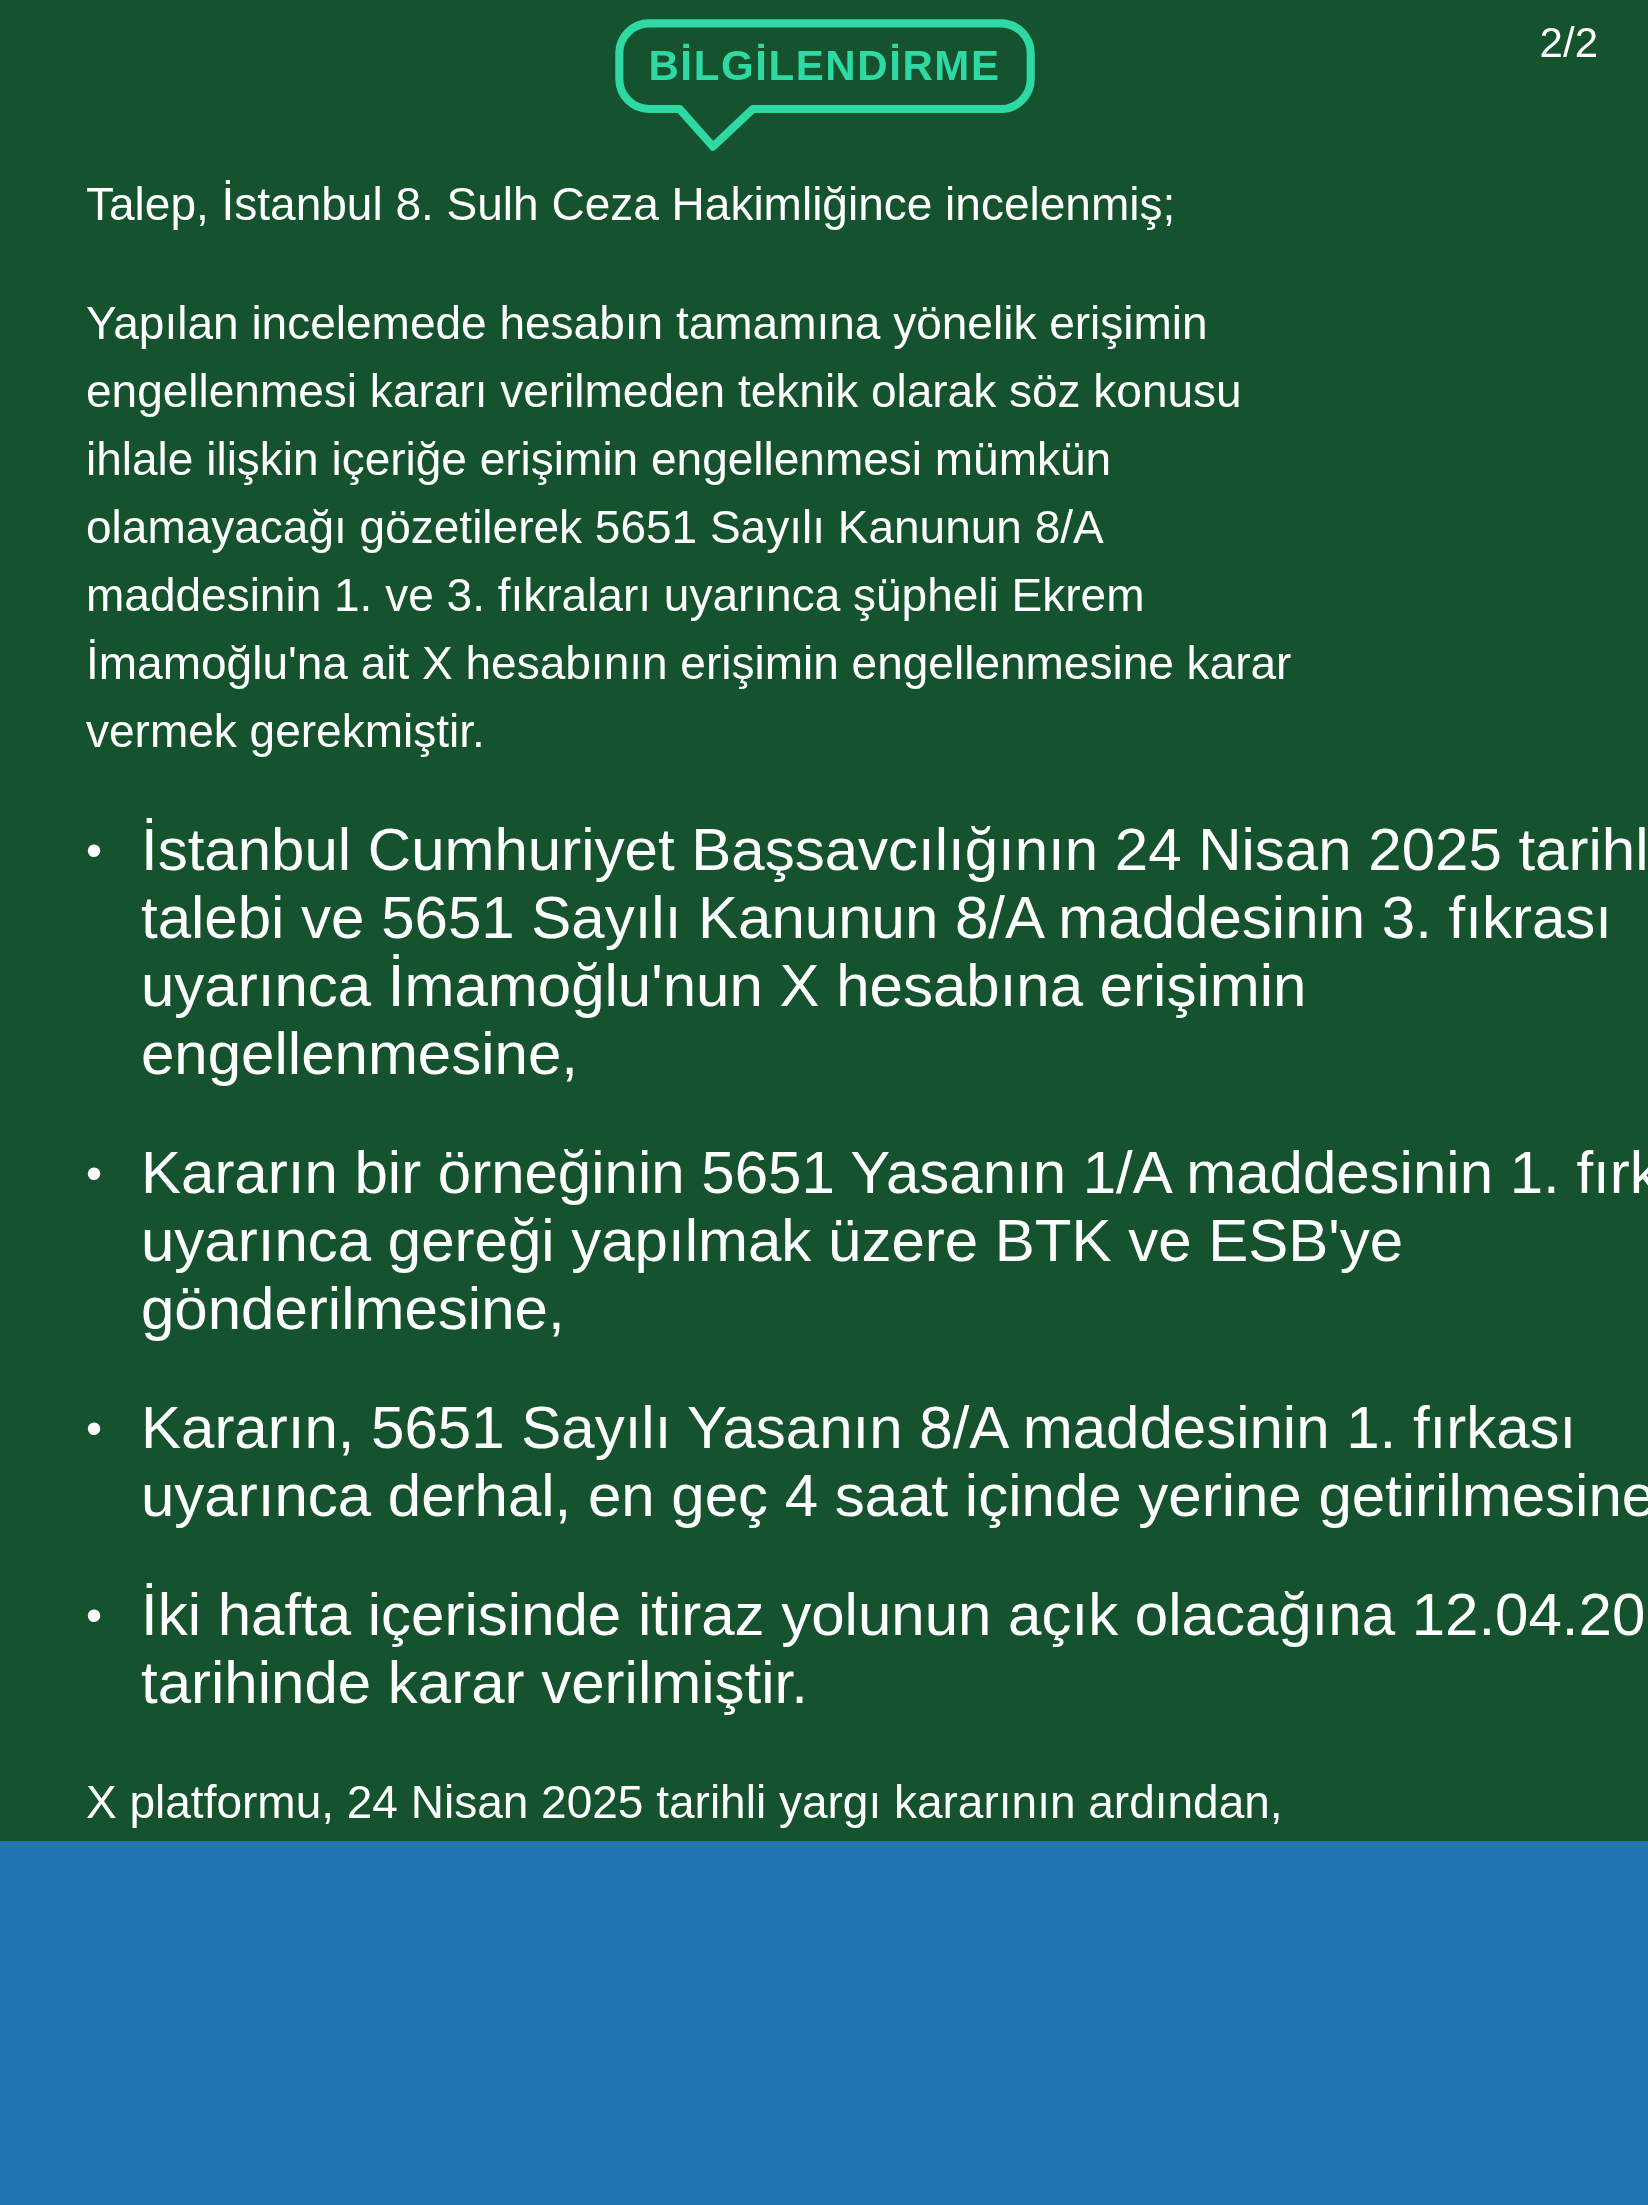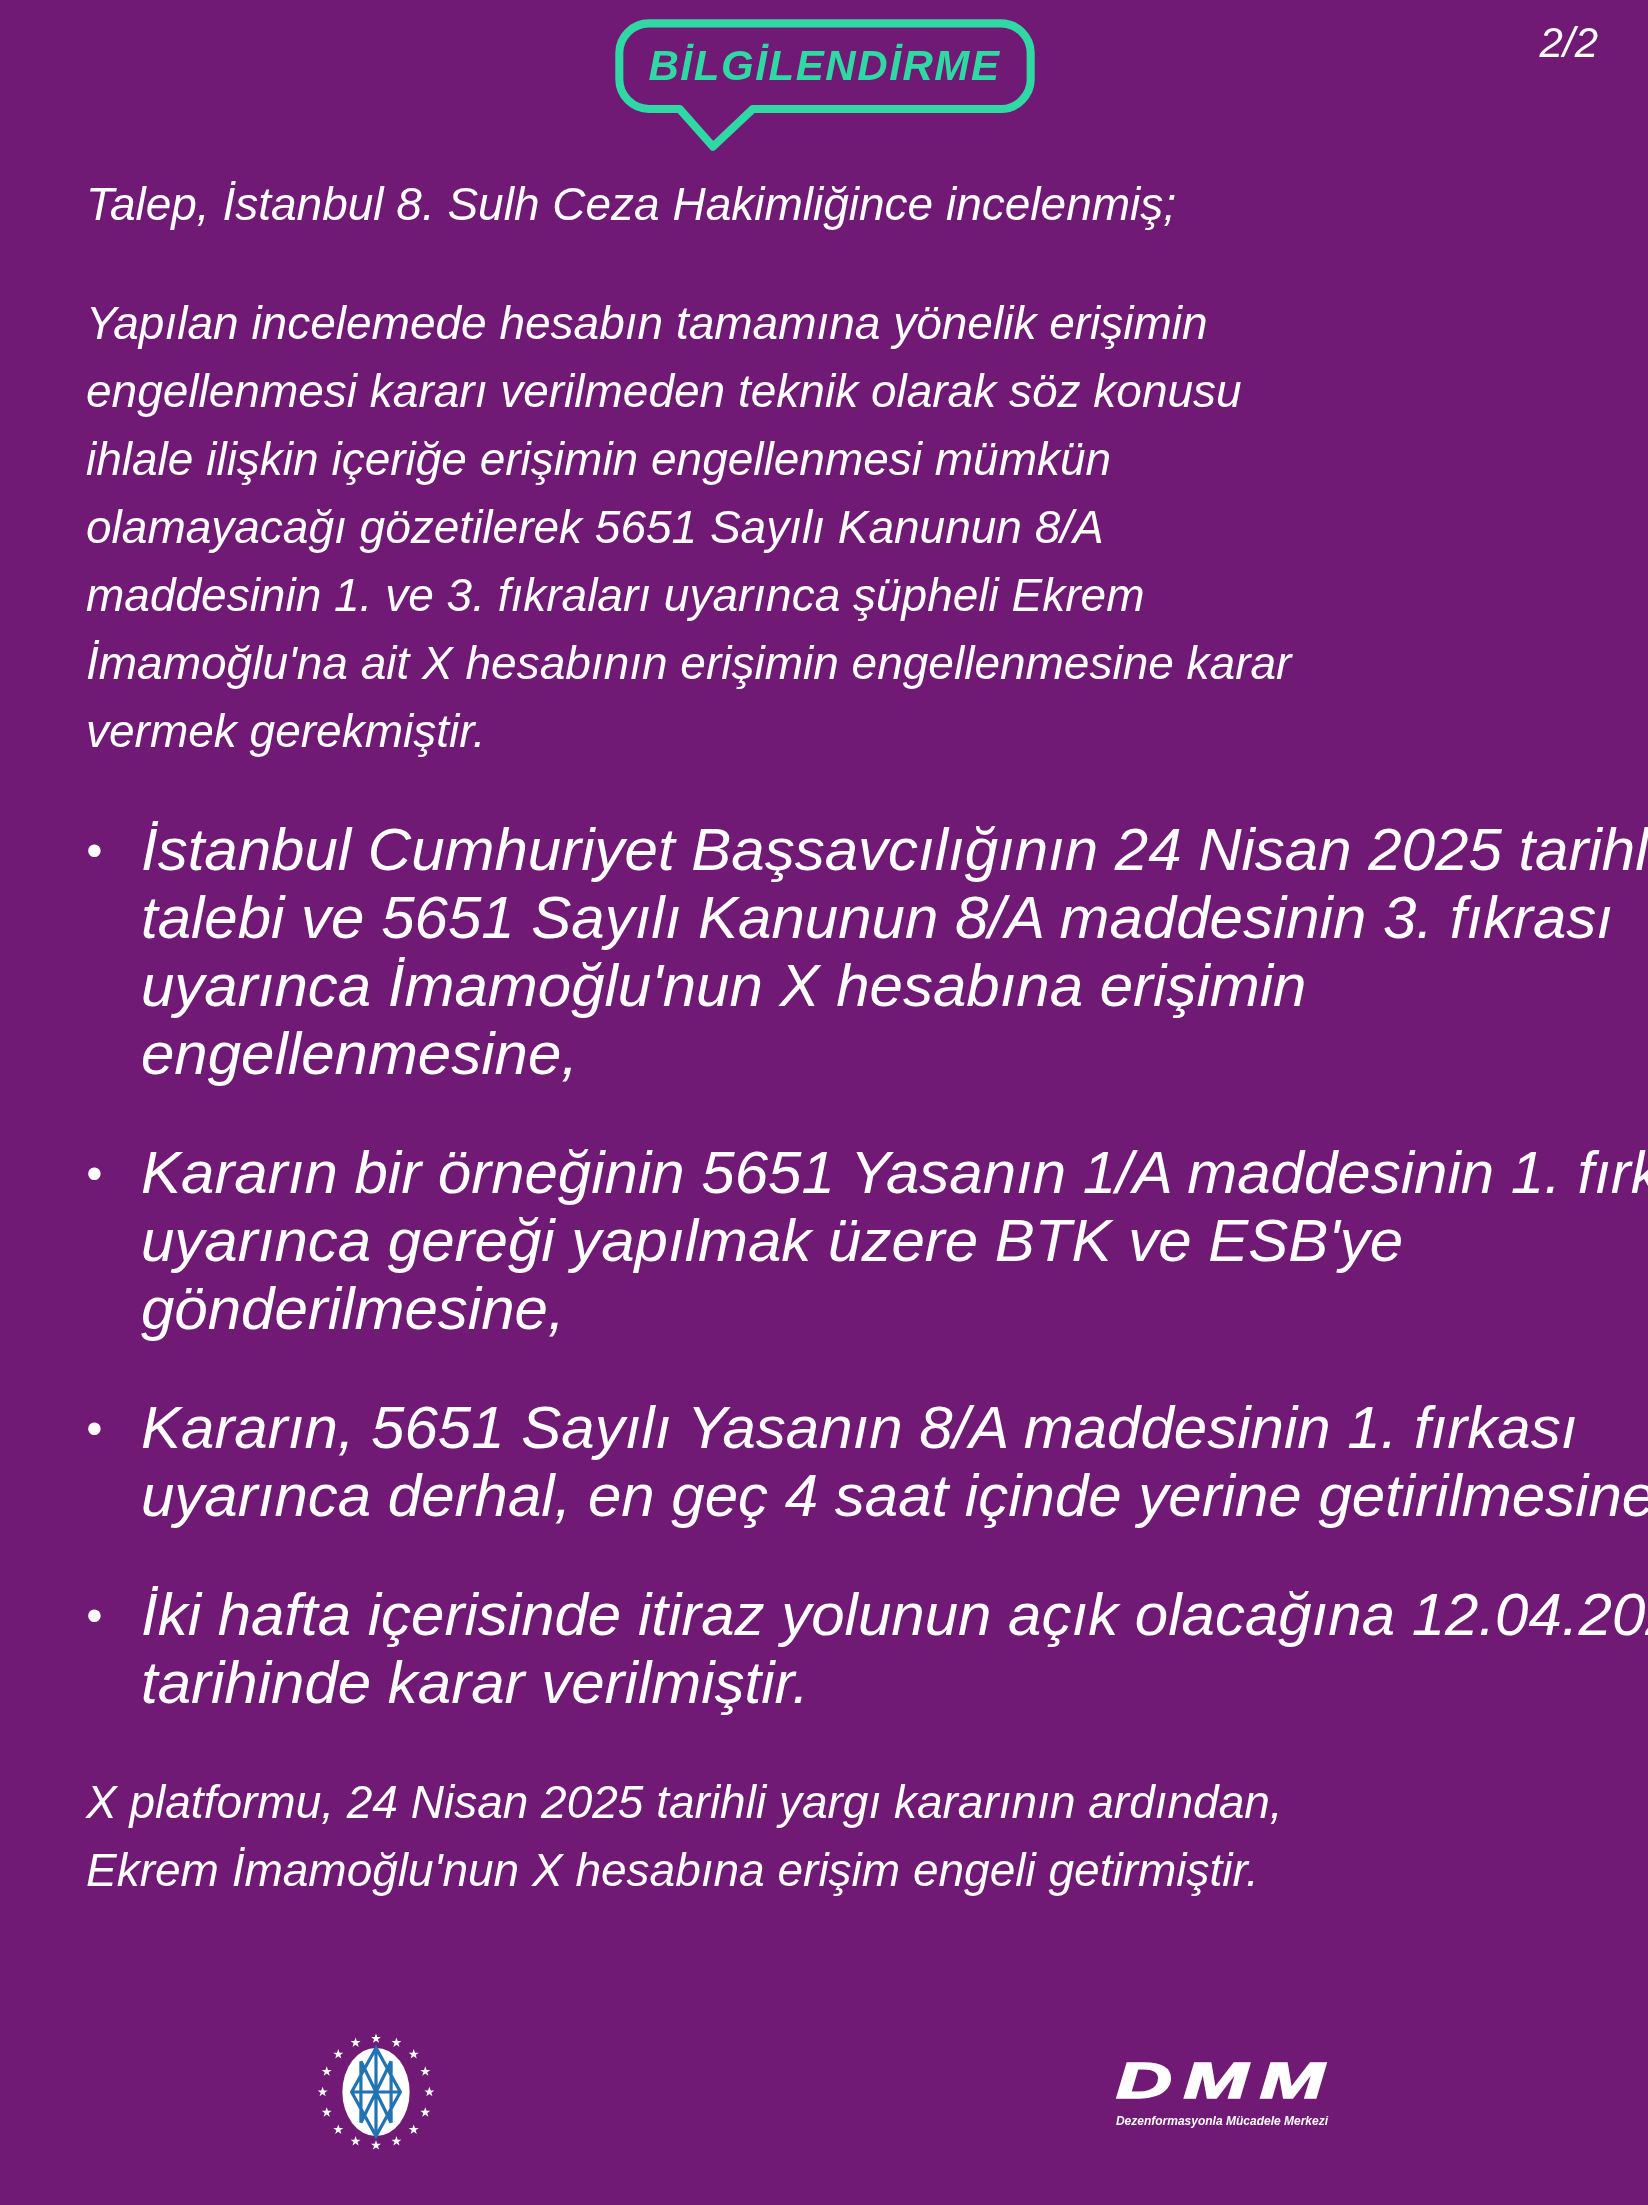--- a/index.html
+++ b/index.html
@@ -1,23 +1,22 @@
 <!DOCTYPE html>
 <html style="font-size:8.6px"><head>
 <meta charset="utf-8">
 <style>
   html,body{margin:0;padding:0;background:#2173B2;}
   .canvas{
     position:relative;
-    width:1649px;height:2205px;
-    background:#701a75;
+    width:1649px;height:1841px;
+    background:#14532d;
     font-family:"Liberation Sans",sans-serif;
     color:#FFFFFF;
     overflow:hidden;
-    font-style:italic;
   }
   
   .header{position:relative;height:151px;}
   .badge{
     position:absolute;left:50%;top:19.4px;transform:translateX(-50%);
     width:420px;height:132px;
   }
   .badge svg{position:absolute;left:0;top:0;}
   .badge-label{
     position:absolute;left:0;top:0;width:420px;height:94px;

